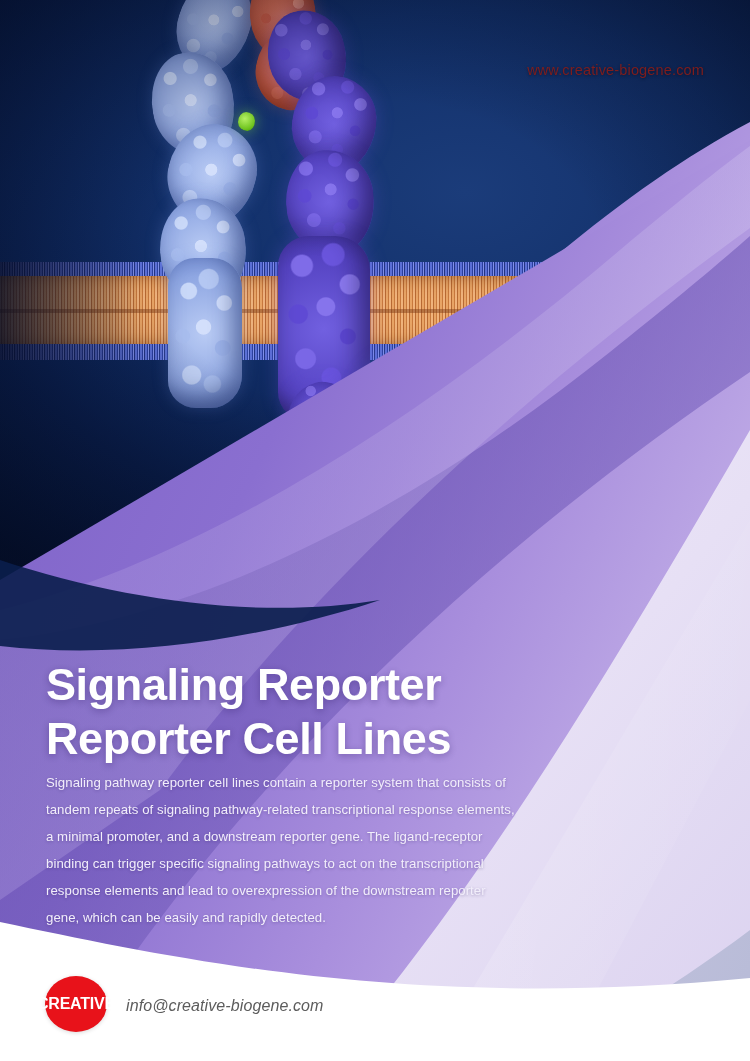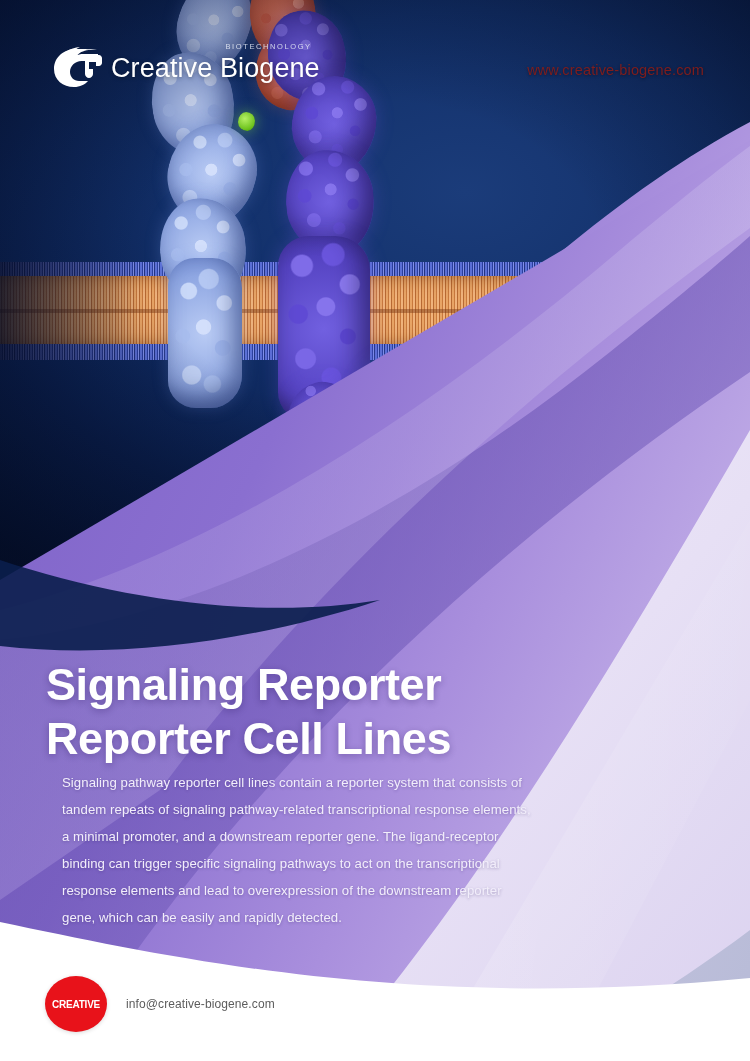--- a/index.html
+++ b/index.html
@@ -155,37 +155,36 @@
     letter-spacing:-.4px;
     text-shadow:0 2px 7px rgba(40,20,90,.33);
   }
   .title .l2{display:block;}
 
   .body-copy{
     position:absolute;left:46px;top:757px;width:470px;
     font-size:13.2px;line-height:2.04;color:#f2eefb;
     letter-spacing:.06px;
     text-shadow:0 1px 3px rgba(45,25,95,.32);
-    margin-left:16px;
   }
 
   
   .footer-logo{
     position:absolute;left:45px;top:976px;width:62px;height:56px;
     border-radius:50%;background:#e8121a;
     display:flex;align-items:center;justify-content:center;
     box-shadow:0 1px 4px rgba(0,0,0,.15);
   }
   .footer-logo span{
-    color:#ffffff;font-size:10px;font-weight:700;letter-spacing:-.2px;
+    color:#ffffff;font-size:16px;font-weight:700;letter-spacing:-.2px;
     font-family:"Liberation Sans",sans-serif;
   }
   .footer-email{
     position:absolute;left:126px;top:997px;
-    font-size:12px;color:#5c5c5c;letter-spacing:.1px;
+    font-size:16px;color:#5c5c5c;letter-spacing:.1px;font-style:italic;
   }
 </style>
 </head>
 <body>
 
 <div class="page">
 
   <div class="hero">
 
     <div class="membrane">
@@ -281,36 +280,20 @@
     <path d="M750,930 L750,1061 L540,1061 C620,1020 690,975 750,930 Z" fill="url(#gSteel)"></path>
 
     <path d="M430,1061 L750,520 L750,700 L560,1061 Z" fill="url(#gSheenA)"></path>
 
     <path d="M0,560 C120,600 260,620 380,600 C260,640 120,660 0,646 Z" fill="#0a1e4c" opacity="0.9"></path>
 
     <path d="M0,1061 L0,922 C190,962 420,1010 750,978 L750,1061 Z" fill="#ffffff"></path>
     <path d="M0,1061 L0,946 C230,1000 480,1042 750,1012 L750,1061 Z" fill="#ffffff"></path>
   </svg>
 
-  <div class="brand">
-    <svg class="brand-mark" viewBox="0 0 104 88">
-      <path fill="#ffffff" d="M52 6 C28 6 8 22 8 46 C8 68 26 82 48 82 C60 82 70 77 76 70
-               L58 70 C48 70 40 62 40 52 C40 40 50 30 63 30 L96 30 L96 16 L66 16
-               C62 16 58 17 55 18 C60 12 70 8 82 8 L94 8 C86 6 68 6 52 6 Z"></path>
-      <path fill="#ffffff" d="M14 30 C22 14 40 4 60 2 C44 10 32 22 26 38 C22 48 24 58 30 66
-               C18 60 10 46 14 30 Z"></path>
-      <path fill="#ffffff" d="M70 18 L98 18 C101 18 104 21 104 24 L104 34 C104 37 101 40 98 40
-               L92 40 L92 32 L78 32 L78 46 L86 46 L86 56 C86 60 82 64 78 64
-               C74 64 70 60 70 56 Z"></path>
-    </svg>
-    <div class="brand-text">
-      <div class="brand-sub">BIOTECHNOLOGY</div>
-      <div class="brand-name">Creative Biogene</div>
-    </div>
-  </div>
 
   <div class="site-url">www.creative-biogene.com</div>
 
   <h1 class="title">
     <span>Signaling Reporter</span>
     <span class="l2">Reporter Cell Lines</span>
   </h1>
 
   <p class="body-copy">Signaling pathway reporter cell lines contain a reporter system that consists of tandem repeats of signaling pathway-related transcriptional response elements, a minimal promoter, and a downstream reporter gene. The ligand-receptor binding can trigger specific signaling pathways to act on the transcriptional response elements and lead to overexpression of the downstream reporter gene, which can be easily and rapidly detected.</p>
 

